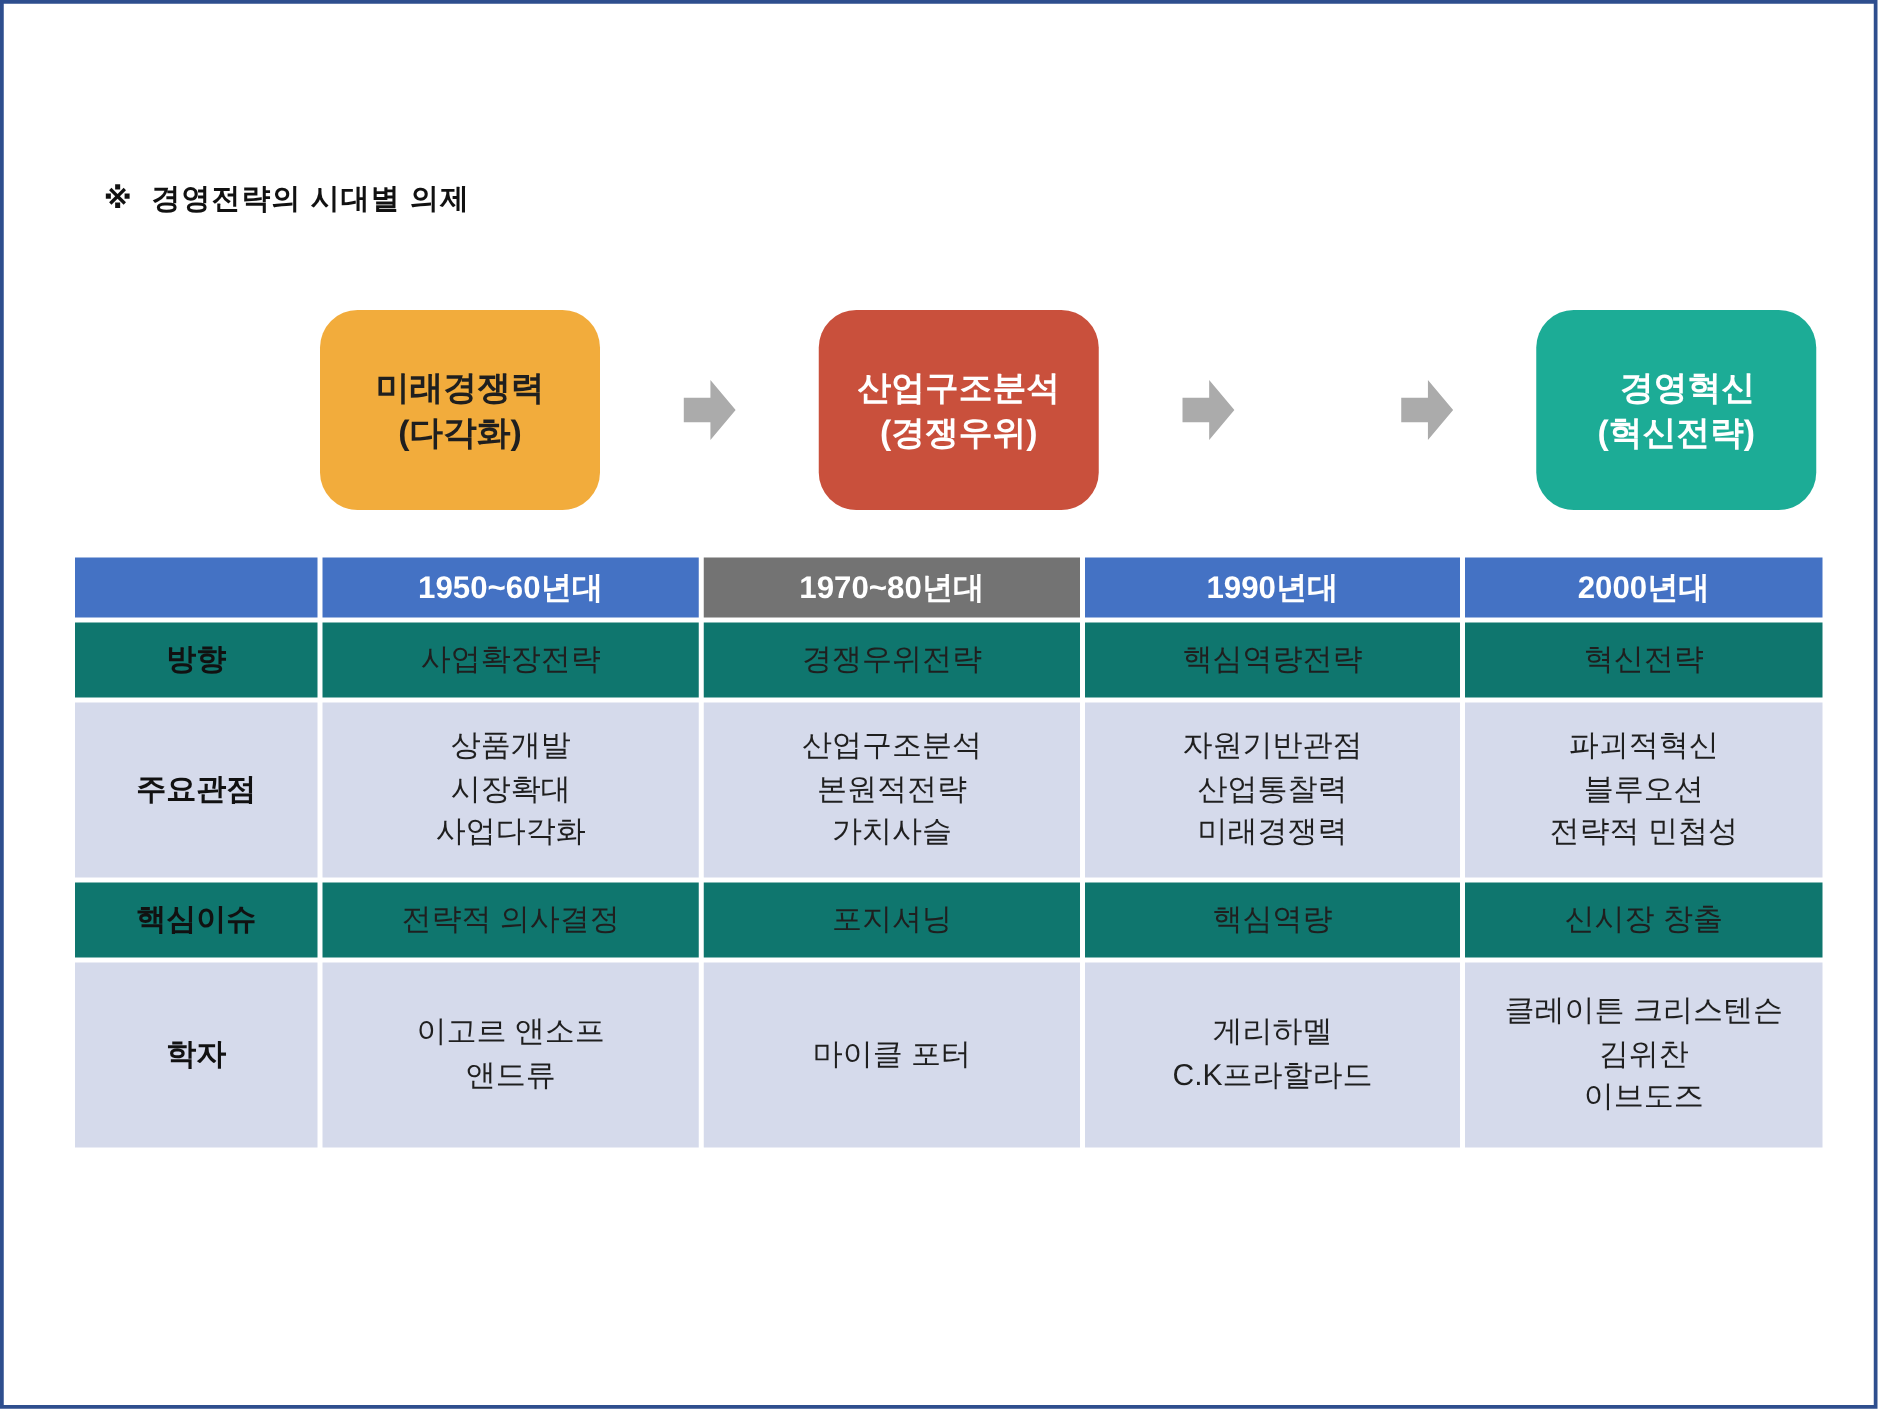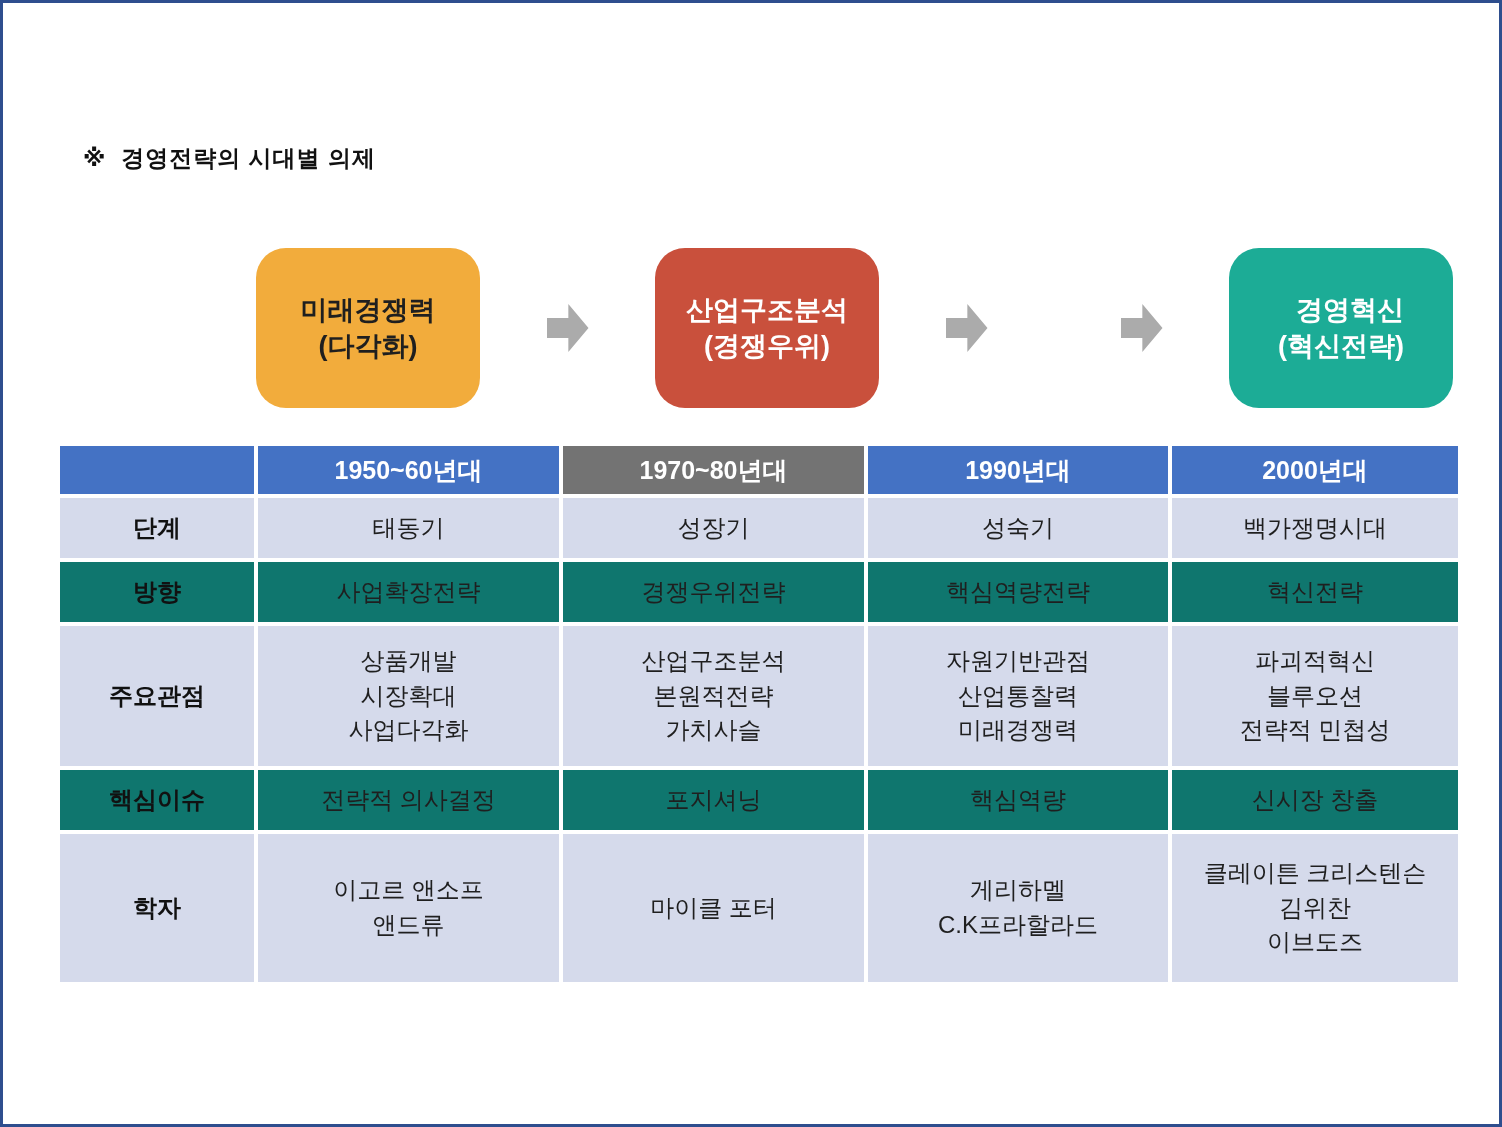--- a/index.html
+++ b/index.html
@@ -133,27 +133,20 @@
     <thead>
       <tr>
         <th style="background: rgb(68, 114, 196);"></th>
         <th style="background: rgb(68, 114, 196);">1950~60년대</th>
         <th style="background: #737373;">1970~80년대</th>
         <th style="background: rgb(68, 114, 196);">1990년대</th>
         <th style="background: rgb(68, 114, 196);">2000년대</th>
       </tr>
     </thead>
     <tbody>
-      <tr class="row-dark h-short">
-        <td class="row-label">단계</td>
-        <td>태동기</td>
-        <td>성장기</td>
-        <td>성숙기</td>
-        <td>백가쟁명시대</td>
-      </tr>
       <tr class="row-light h-short">
         <td class="row-label">방향</td>
         <td>사업확장전략</td>
         <td>경쟁우위전략</td>
         <td>핵심역량전략</td>
         <td>혁신전략</td>
       </tr>
       <tr class="row-dark h-mid">
         <td class="row-label">주요관점</td>
         <td>상품개발

